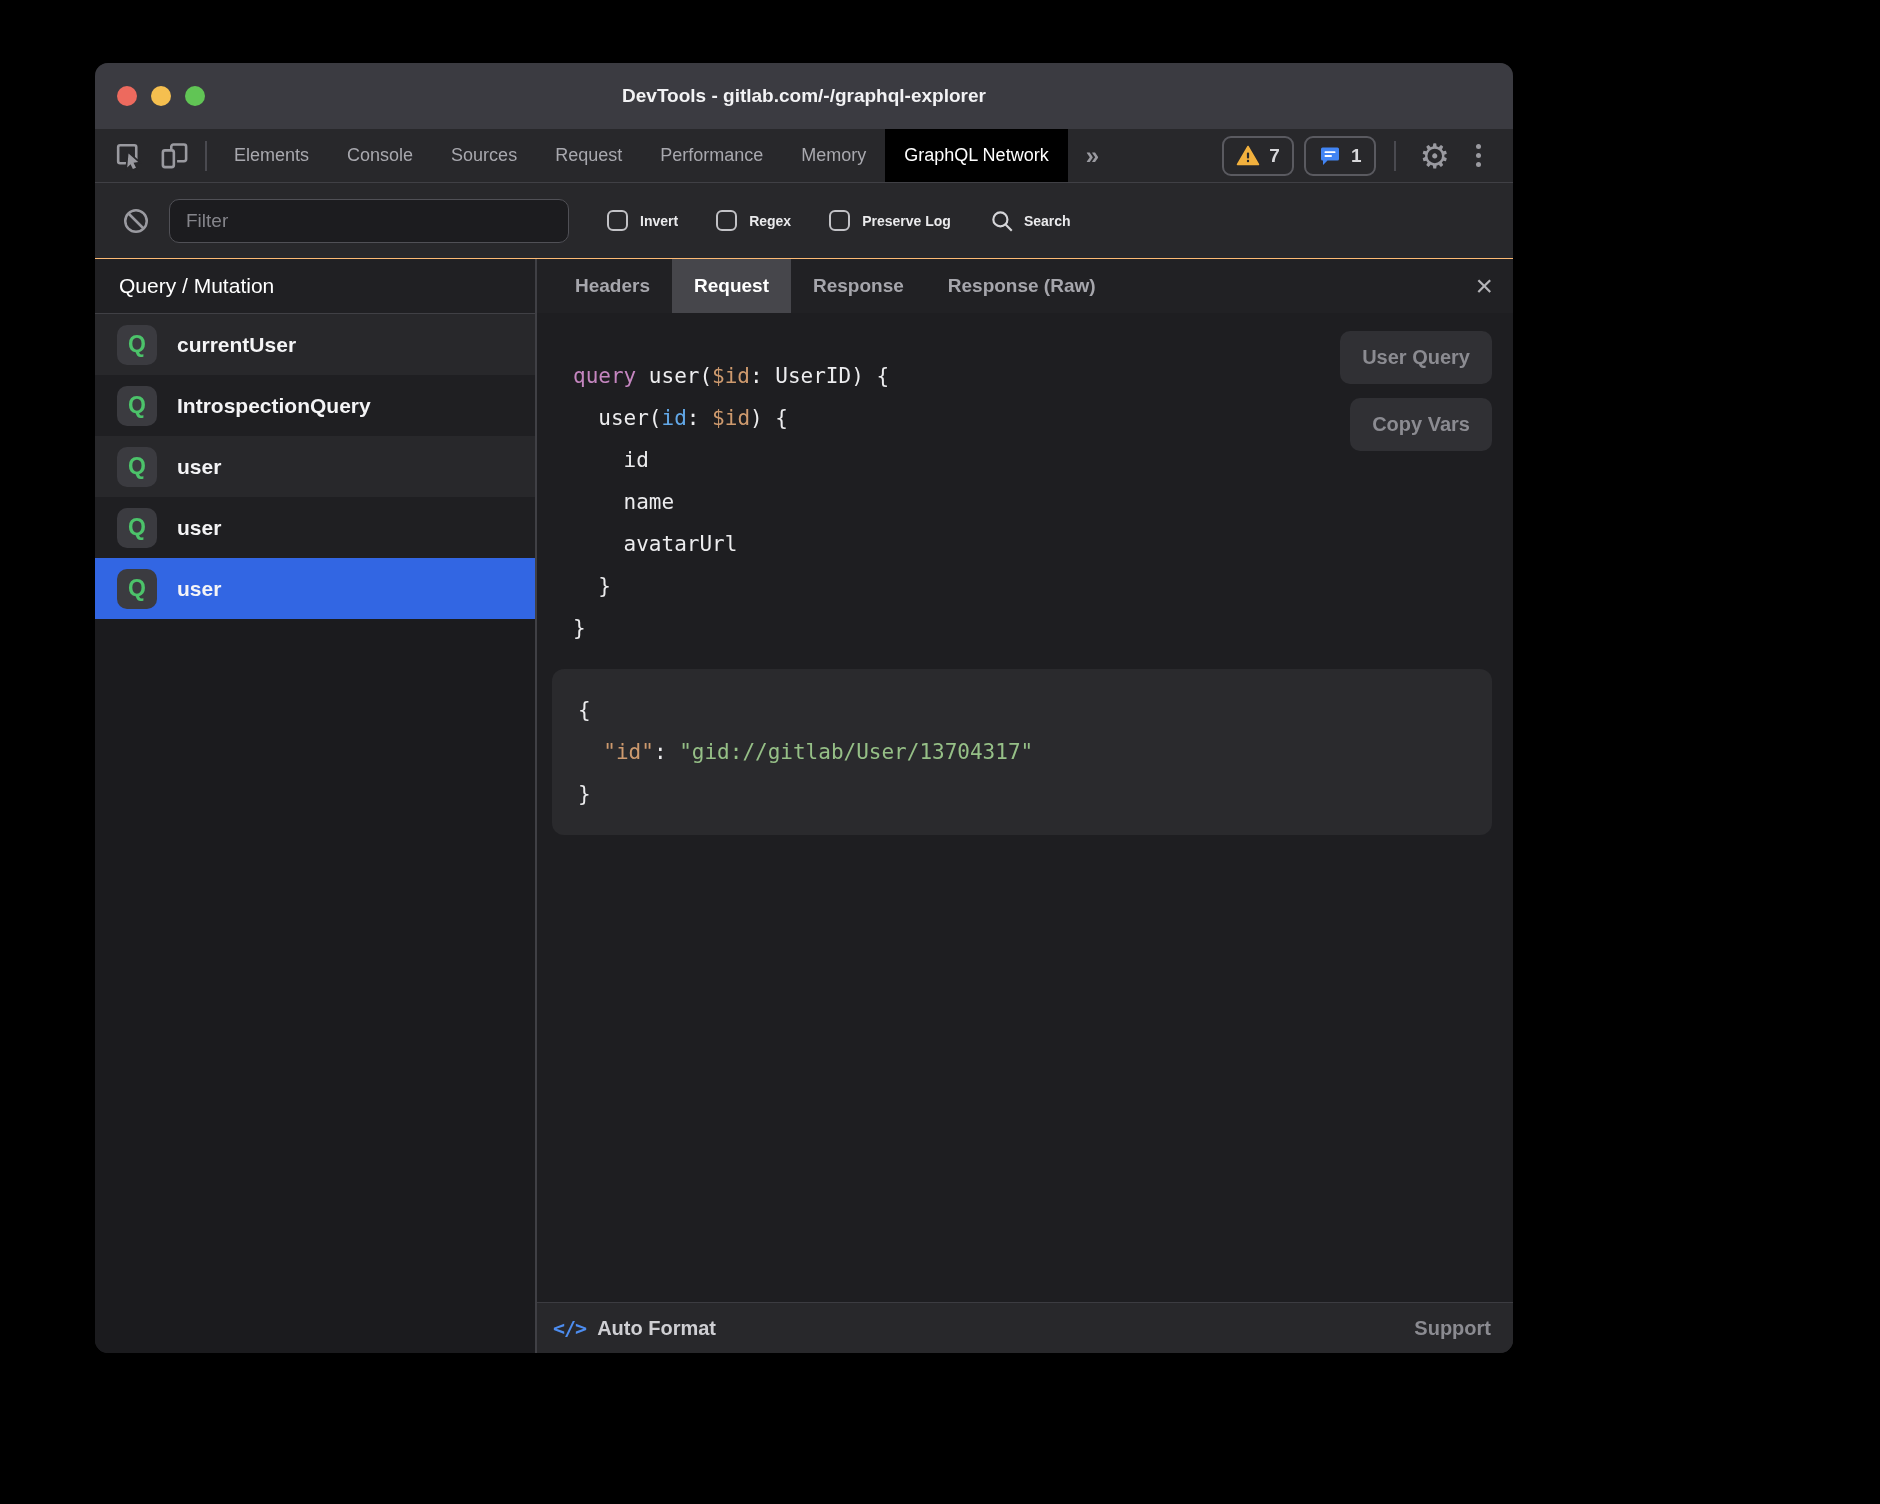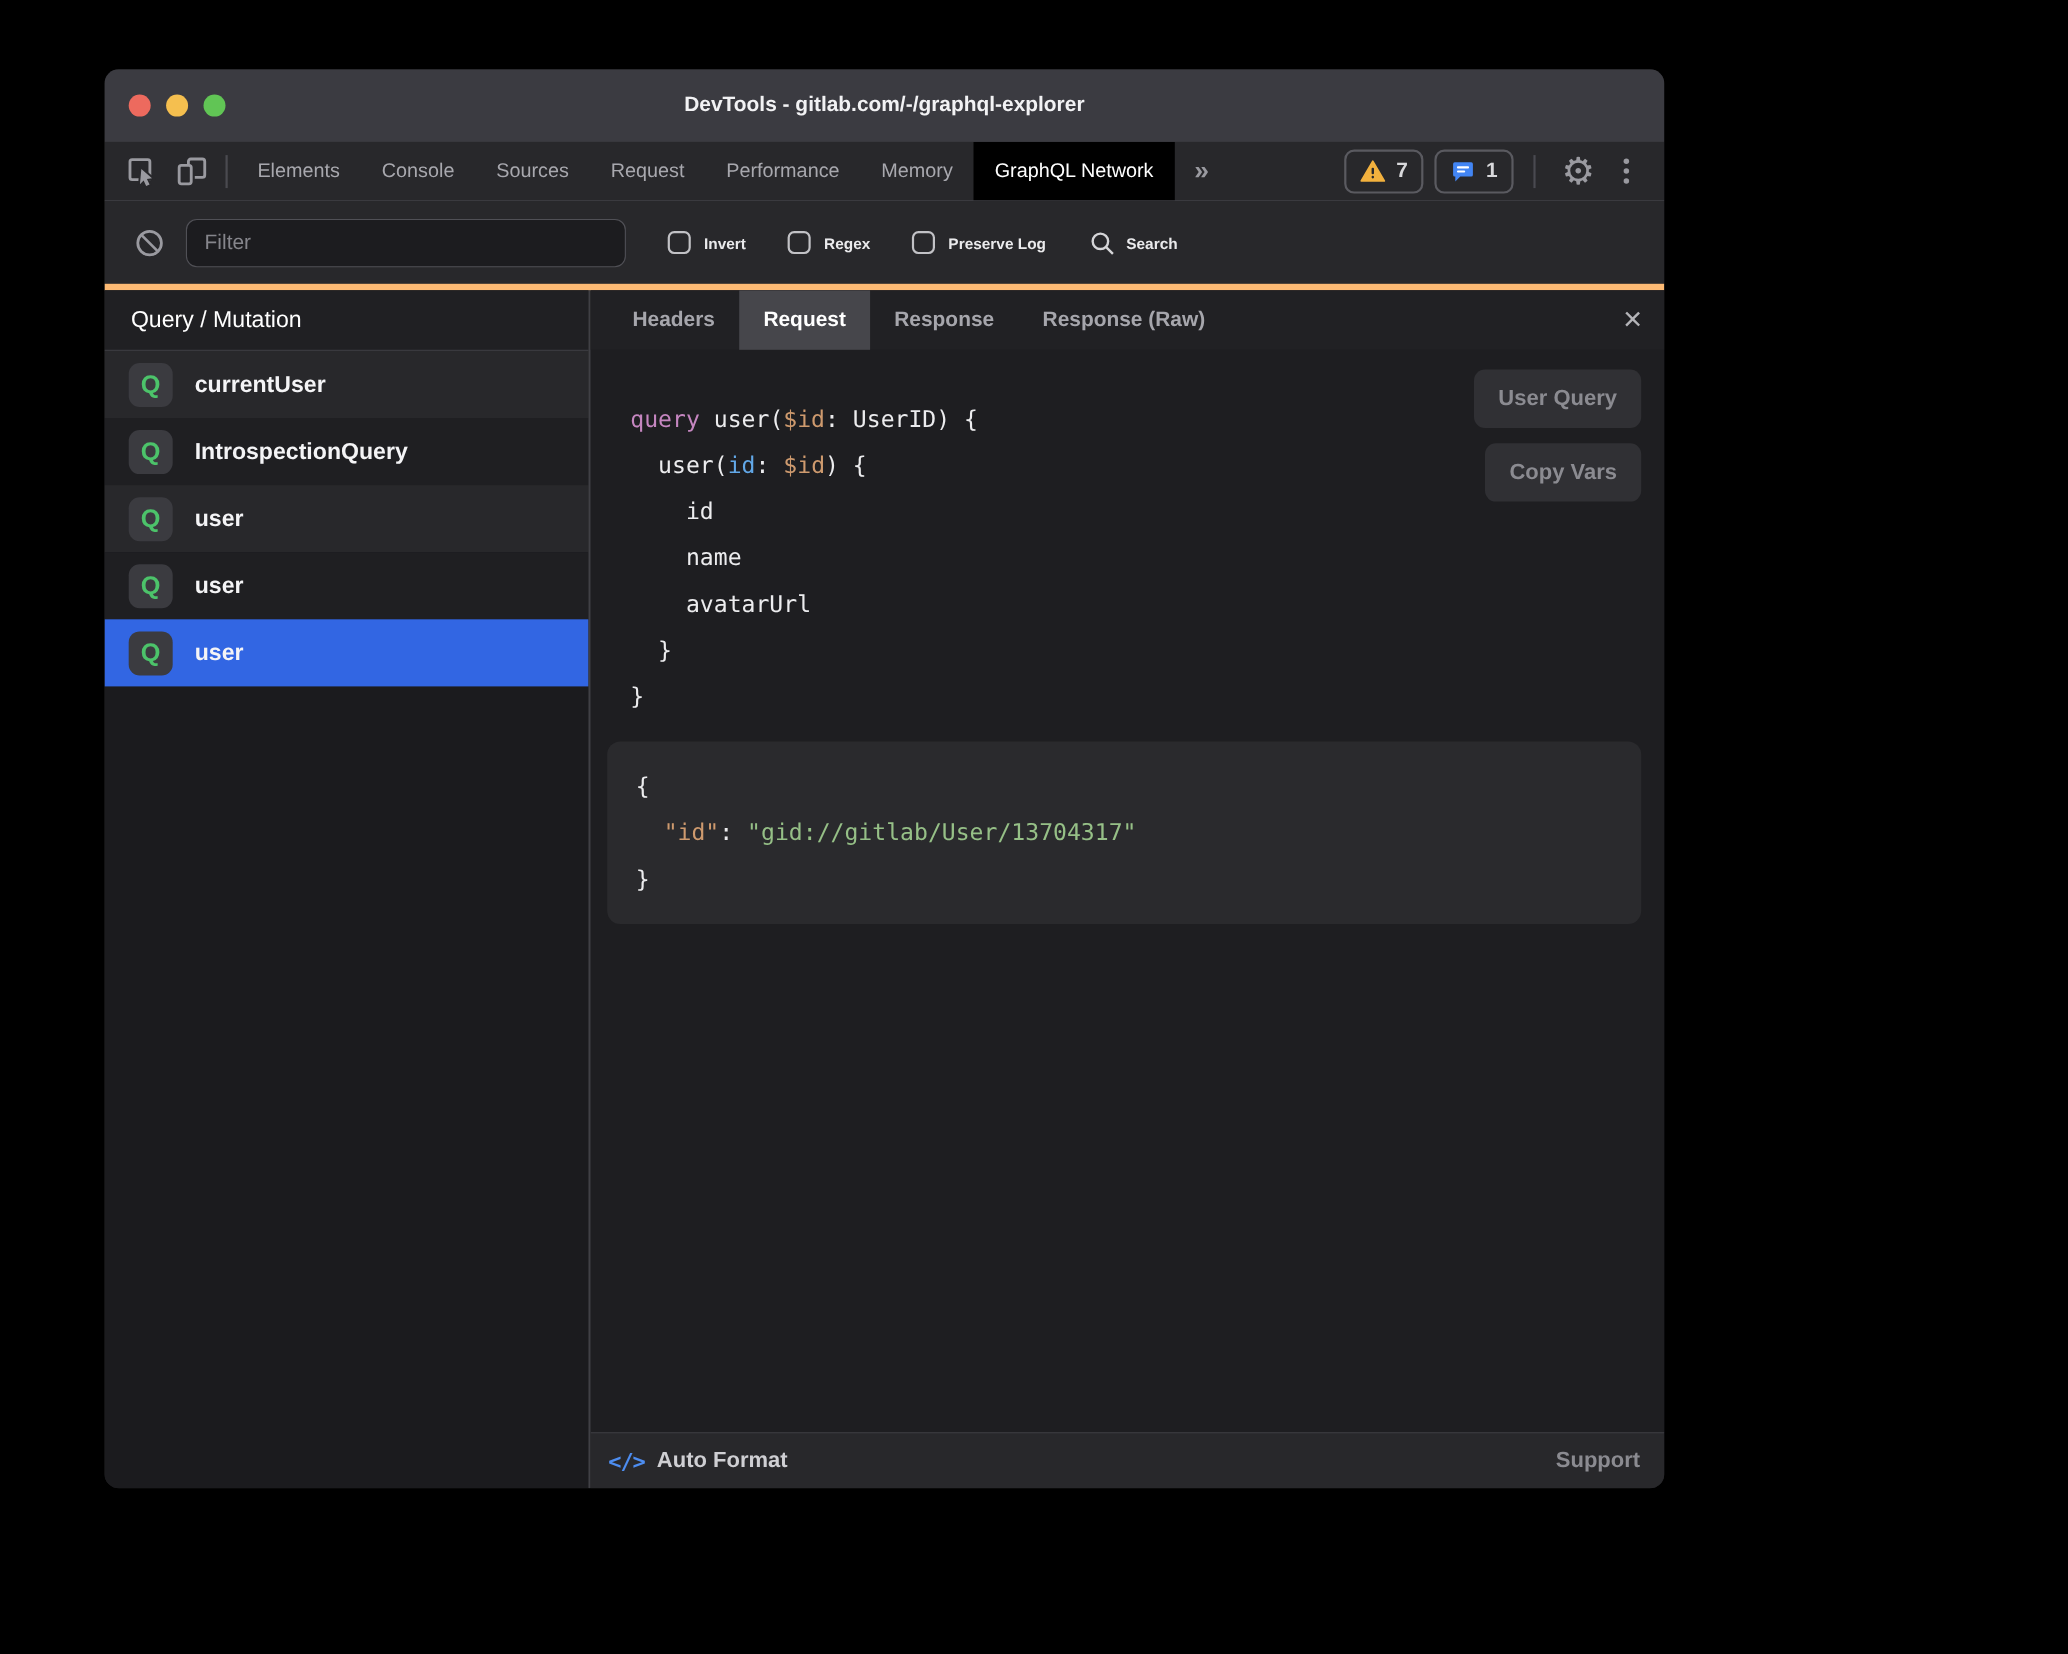--- a/index.html
+++ b/index.html
@@ -26,21 +26,21 @@
   .dt-tabs{display:flex;align-items:stretch;}
   .dt-tab{display:flex;align-items:center;padding:0 19px;font-size:18px;color:#a8a8ae;white-space:nowrap;}
   .dt-tab.active{background:#000;color:#fff;}
   .overflow{display:flex;align-items:center;padding:0 18px;color:#9a9aa0;font-size:24px;font-weight:bold;}
   .right-controls{margin-left:auto;display:flex;align-items:center;gap:10px;padding-right:22px;}
   .pill{display:flex;align-items:center;gap:9px;border:2px solid #5a5a60;border-radius:9px;height:36px;padding:0 12px;color:#d8d8db;font-size:19px;font-weight:bold;}
   .gear{font-size:34px;color:#9a9aa0;line-height:1;padding:0 6px;}
   .kebab{display:flex;flex-direction:column;gap:4px;padding:0 10px;}
   .kebab span{width:5px;height:5px;border-radius:50%;background:#9a9aa0;}
   
-  .filterbar{flex:0 0 75px;background:#28282b;border-bottom:6px solid #fdba74;display:flex;align-items:center;padding:0 26px;}
+  .filterbar{flex:0 0 75px;background:#28282b;border-bottom:1px solid #fdba74;display:flex;align-items:center;padding:0 26px;}
   .filter-input{width:400px;height:44px;box-sizing:border-box;background:#1c1c1f;border:1.5px solid #505056;border-radius:10px;color:#e8e8ea;font-size:19px;padding:0 16px;margin-left:18px;outline:none;font-family:inherit;}
   .filter-input::placeholder{color:#85858b;}
   .cb-wrap{display:flex;align-items:center;gap:12px;margin-left:38px;cursor:default;}
   .cb-box{width:21px;height:21px;border:2px solid #c2c2c6;border-radius:6px;box-sizing:border-box;}
   .cb-label{font-size:14px;font-weight:bold;color:#eaeaec;white-space:nowrap;}
   .search-group{display:flex;align-items:center;gap:9px;margin-left:38px;}
   
   .content{flex:1;display:flex;min-height:0;}
   .sidebar{flex:0 0 440px;width:440px;background:#1b1b1e;display:flex;flex-direction:column;}
   .sidebar-header{flex:0 0 54px;display:flex;align-items:center;padding-left:24px;color:#fff;font-weight:normal;font-size:21px;border-bottom:1px solid #404045;background:#202023;}

